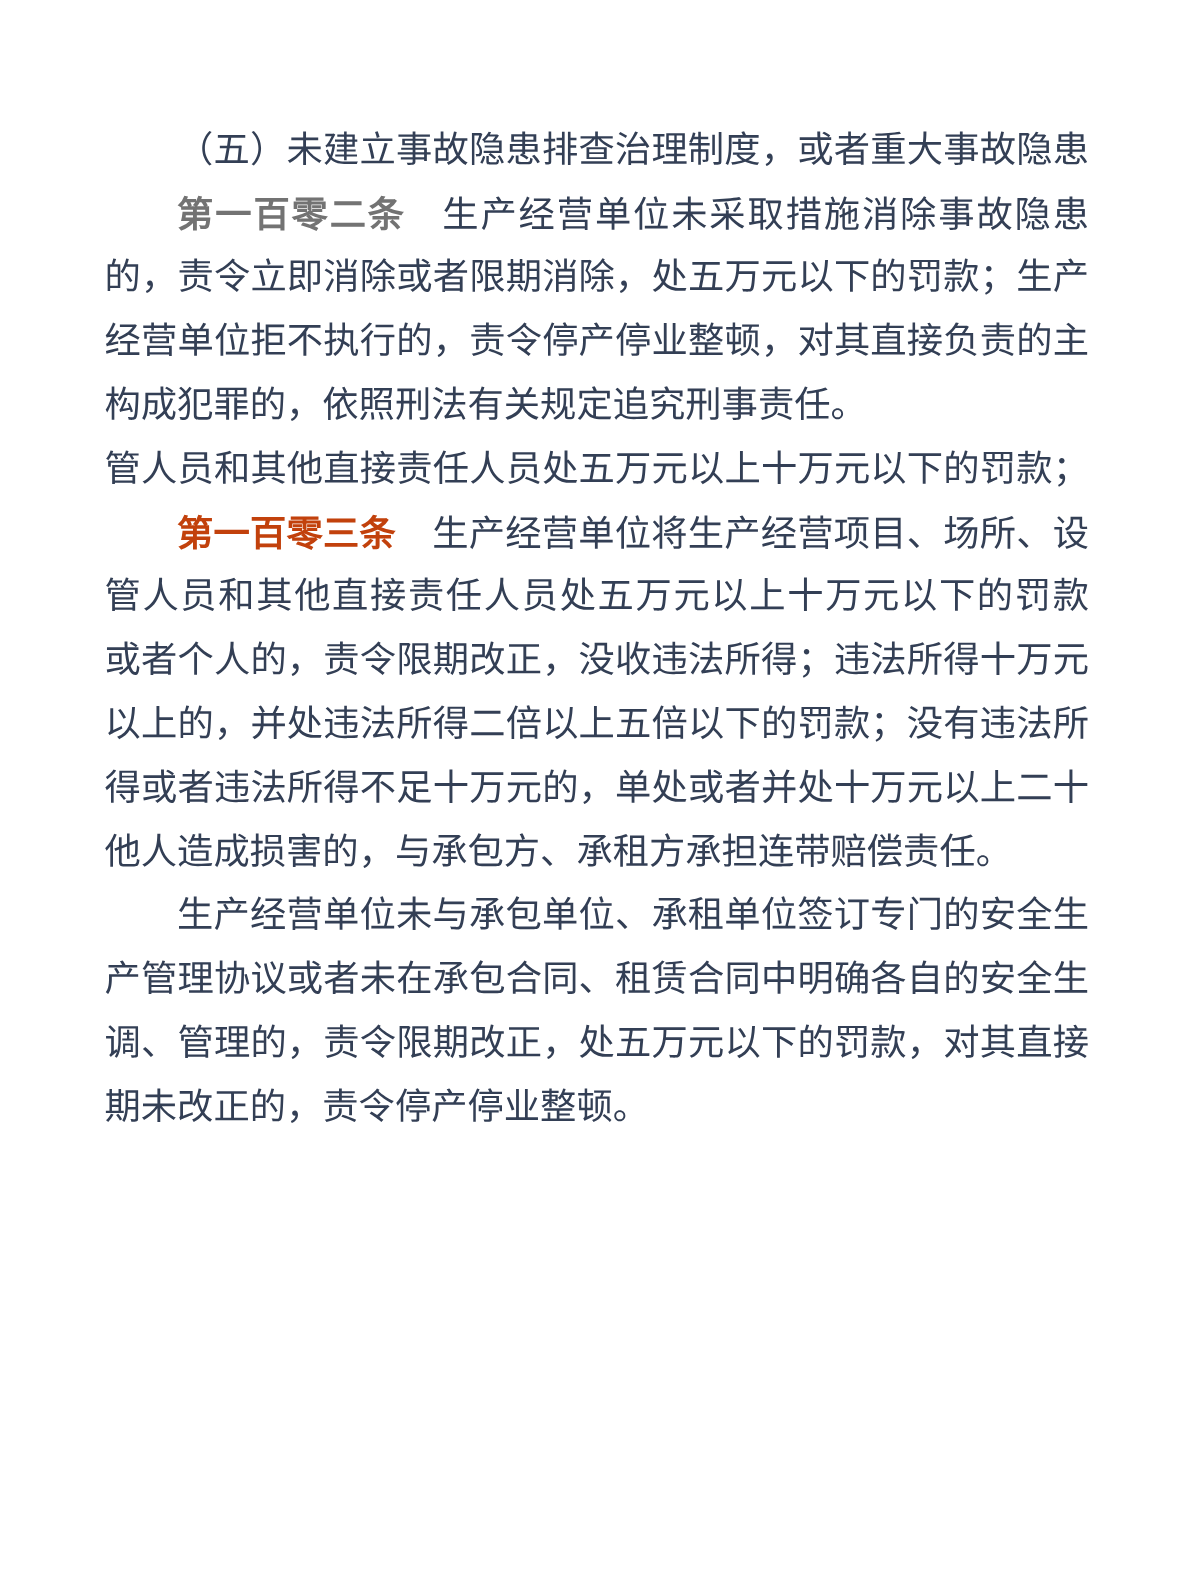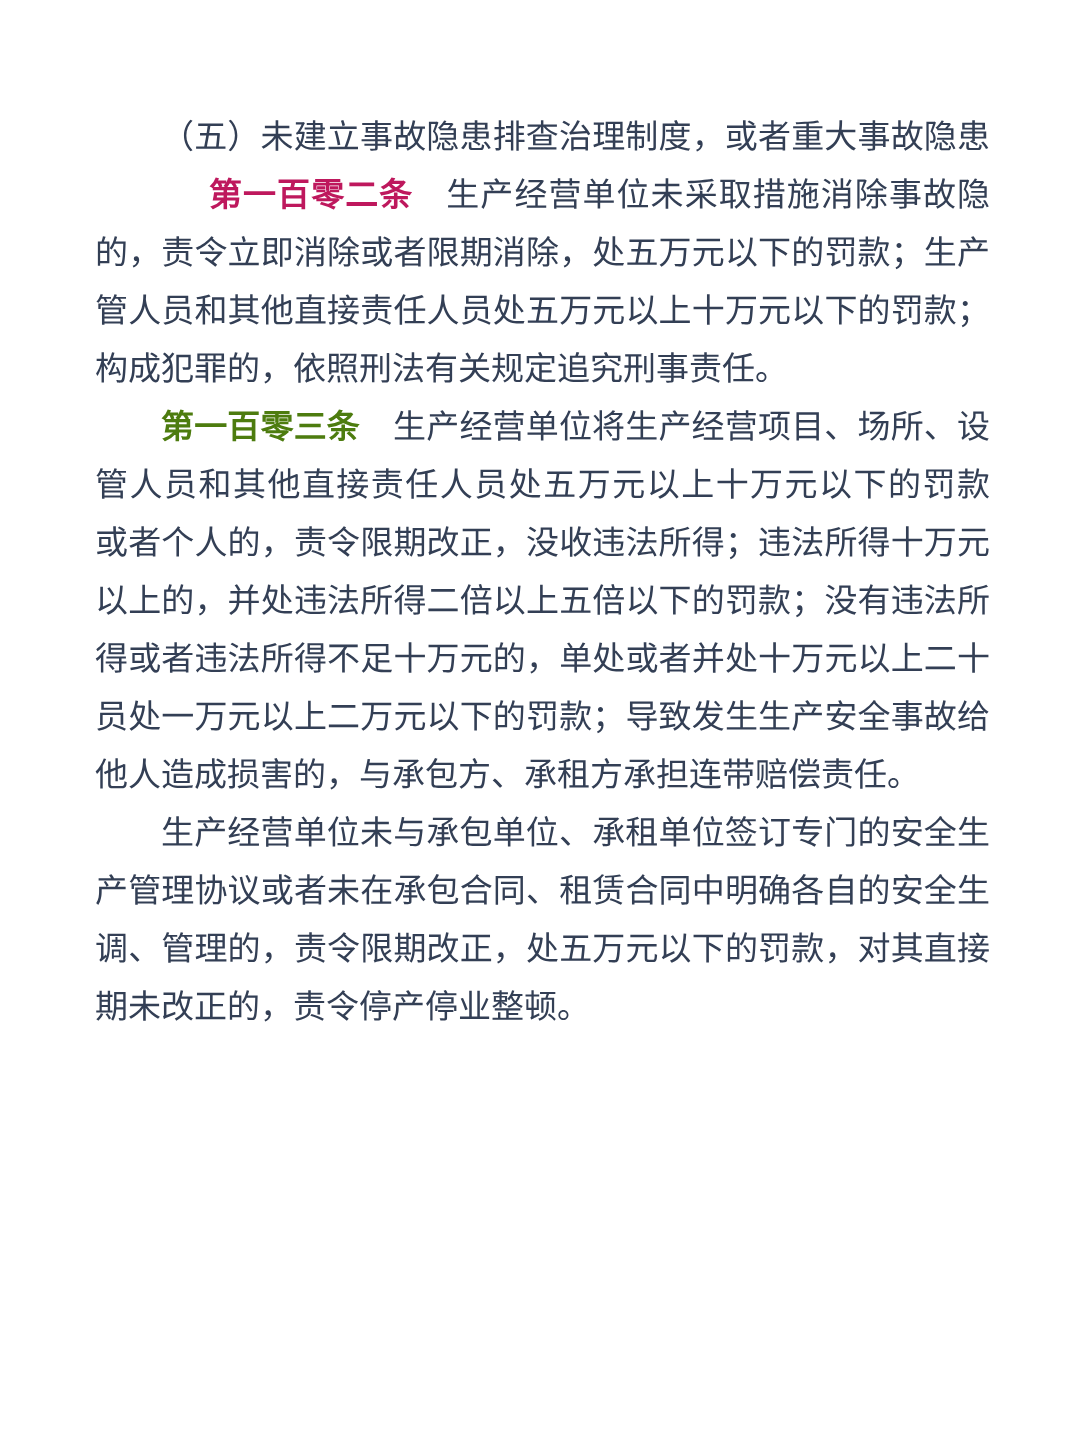--- a/index.html
+++ b/index.html
@@ -42,29 +42,29 @@
     font-weight: 700;
     padding-right: 33px;
   }
 </style>
 </head>
 <body>
 
 <div class="page" style="background: rgb(255, 255, 255);">
   <div class="content" id="content" style="color: rgb(51, 63, 85);">
       <div class="line indent"><span>（五）未建立事故隐患排查治理制度，或者重大事故隐患</span></div>
-      <div class="line indent"><span class="article-no" style="color: #be185d; margin-left: 48px;">第一百零二条</span><span>生产经营单位未采取措施消除事故隐患</span></div>
+      <div class="line indent"><span class="article-no" style="color: #737373;">第一百零二条</span><span>生产经营单位未采取措施消除事故隐患</span></div>
       <div class="line"><span>的，责令立即消除或者限期消除，处五万元以下的罚款；生产</span></div>
+      <div class="line"><span>经营单位拒不执行的，责令停产停业整顿，对其直接负责的主</span></div>
+      <div class="line last"><span>构成犯罪的，依照刑法有关规定追究刑事责任。</span></div>
       <div class="line"><span>管人员和其他直接责任人员处五万元以上十万元以下的罚款；</span></div>
-      <div class="line last"><span>构成犯罪的，依照刑法有关规定追究刑事责任。</span></div>
-      <div class="line indent"><span class="article-no" style="color: #4d7c0f;">第一百零三条</span><span>生产经营单位将生产经营项目、场所、设</span></div>
+      <div class="line indent"><span class="article-no" style="color: #c2410c;">第一百零三条</span><span>生产经营单位将生产经营项目、场所、设</span></div>
       <div class="line"><span>管人员和其他直接责任人员处五万元以上十万元以下的罚款</span></div>
       <div class="line"><span>或者个人的，责令限期改正，没收违法所得；违法所得十万元</span></div>
       <div class="line"><span>以上的，并处违法所得二倍以上五倍以下的罚款；没有违法所</span></div>
       <div class="line"><span>得或者违法所得不足十万元的，单处或者并处十万元以上二十</span></div>
-      <div class="line"><span>员处一万元以上二万元以下的罚款；导致发生生产安全事故给</span></div>
       <div class="line last"><span>他人造成损害的，与承包方、承租方承担连带赔偿责任。</span></div>
       <div class="line indent"><span>生产经营单位未与承包单位、承租单位签订专门的安全生</span></div>
       <div class="line"><span>产管理协议或者未在承包合同、租赁合同中明确各自的安全生</span></div>
       <div class="line"><span>调、管理的，责令限期改正，处五万元以下的罚款，对其直接</span></div>
       <div class="line last"><span>期未改正的，责令停产停业整顿。</span></div>
     </div>
 </div>
 
 </body></html>

